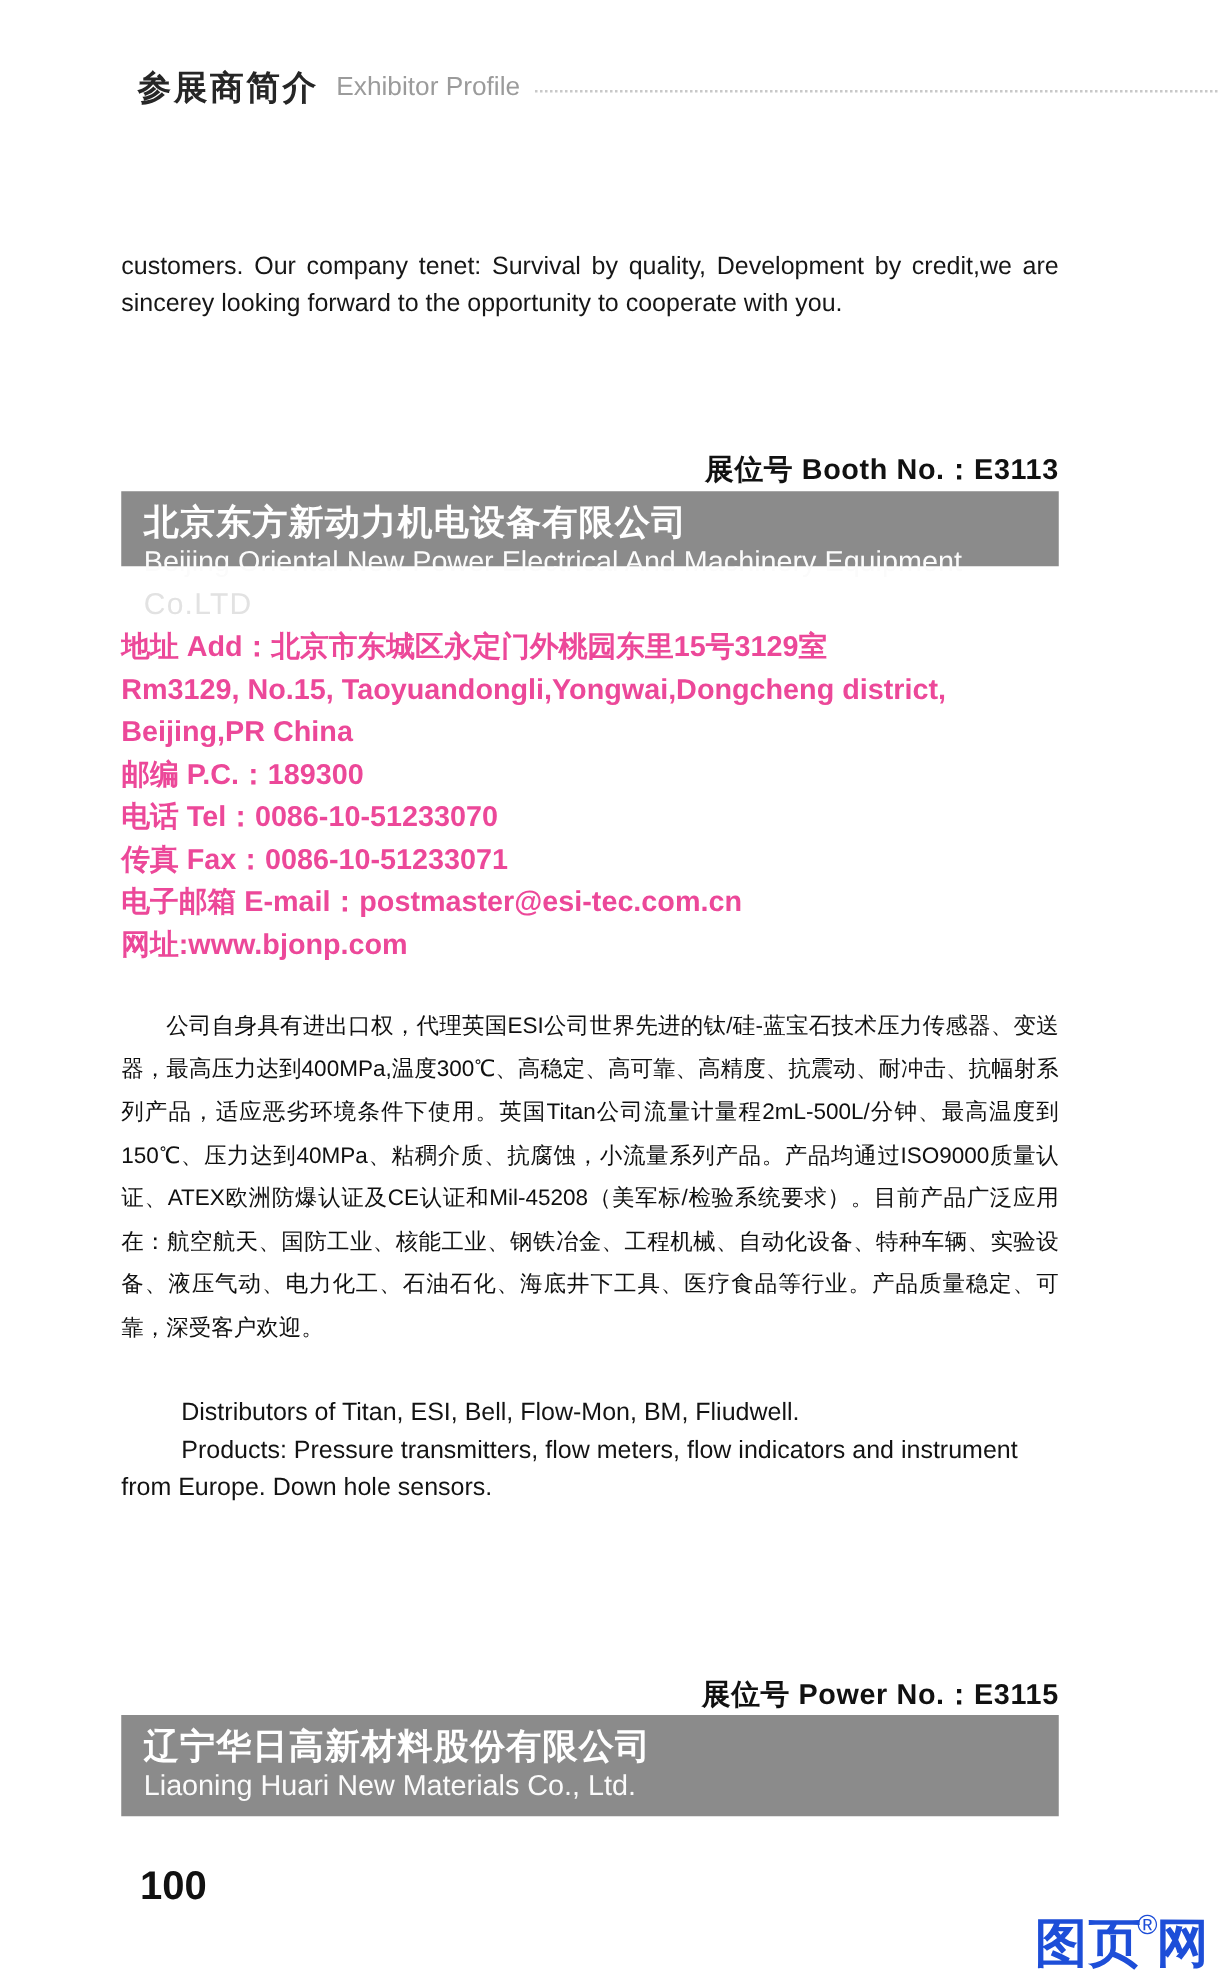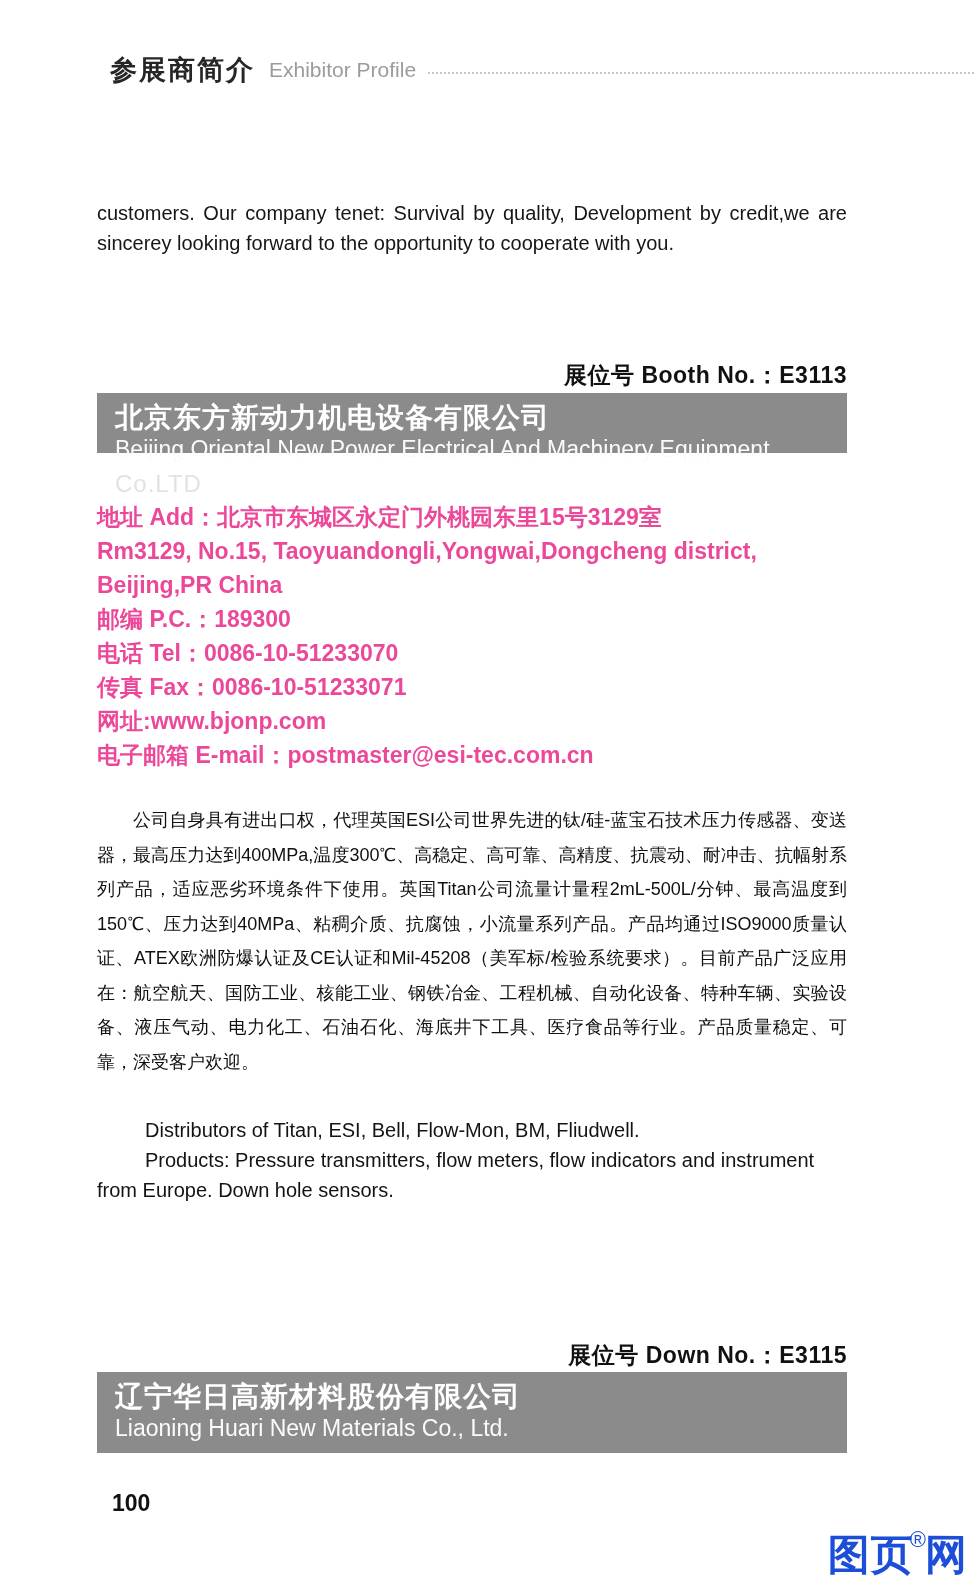--- a/index.html
+++ b/index.html
@@ -113,21 +113,21 @@
     font-size: 20px;
     line-height: 30px;
     color: #131313;
   }
   .desc-en p { margin: 0; text-indent: 2.4em; text-align: left; }
 
   .page-number {
     position: absolute;
     left: 112px;
     top: 1490px;
-    font-size: 23px;
+    font-size: 32px;
     font-weight: bold;
     color: #111111;
   }
   .watermark {
     position: absolute;
     right: 12px;
     bottom: 0;
     font-size: 42px;
     font-weight: bold;
     color: #1d4ed8;
@@ -162,32 +162,32 @@
   </div>
   <div class="name-overflow">Co.LTD</div>
 
   <div class="content-col contact">
     <div>地址 Add：北京市东城区永定门外桃园东里15号3129室</div>
     <div>Rm3129, No.15, Taoyuandongli,Yongwai,Dongcheng district,</div>
     <div>Beijing,PR China</div>
     <div>邮编 P.C.：189300</div>
     <div>电话 Tel：0086-10-51233070</div>
     <div>传真 Fax：0086-10-51233071</div>
+    <div>电子邮箱 E-mail：postmaster@esi-tec.com.cn</div>
     <div>网址:www.bjonp.com</div>
-    <div>电子邮箱 E-mail：postmaster@esi-tec.com.cn</div>
   </div>
 
   <div class="content-col desc-cn">公司自身具有进出口权，代理英国ESI公司世界先进的钛/硅-蓝宝石技术压力传感器、变送器，最高压力达到400MPa,温度300℃、高稳定、高可靠、高精度、抗震动、耐冲击、抗幅射系列产品，适应恶劣环境条件下使用。英国Titan公司流量计量程2mL-500L/分钟、最高温度到150℃、压力达到40MPa、粘稠介质、抗腐蚀，小流量系列产品。产品均通过ISO9000质量认证、ATEX欧洲防爆认证及CE认证和Mil-45208（美军标/检验系统要求）。目前产品广泛应用在：航空航天、国防工业、核能工业、钢铁冶金、工程机械、自动化设备、特种车辆、实验设备、液压气动、电力化工、石油石化、海底井下工具、医疗食品等行业。产品质量稳定、可靠，深受客户欢迎。</div>
 
   <div class="content-col desc-en">
     <p>Distributors of Titan, ESI, Bell, Flow-Mon, BM, Fliudwell.</p>
     <p>Products: Pressure transmitters, flow meters, flow indicators and instrument from Europe. Down hole sensors.</p>
   </div>
 
-  <div class="content-col booth-line booth-2">展位号 Down No.：E3115</div>
+  <div class="content-col booth-line booth-2">展位号 Power No.：E3115</div>
 
   <div class="content-col banner banner-2">
     <div class="banner-cn">辽宁华日高新材料股份有限公司</div>
     <div class="banner-en">Liaoning Huari New Materials Co., Ltd.</div>
   </div>
 
   <div class="page-number">100</div>
 
   <div class="watermark"><span>图页</span><sup>®</sup><span>网</span></div>
 

